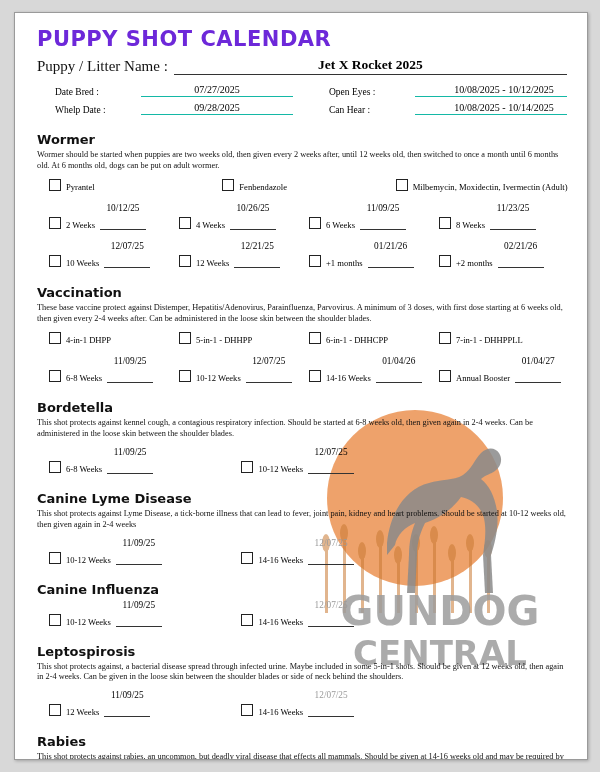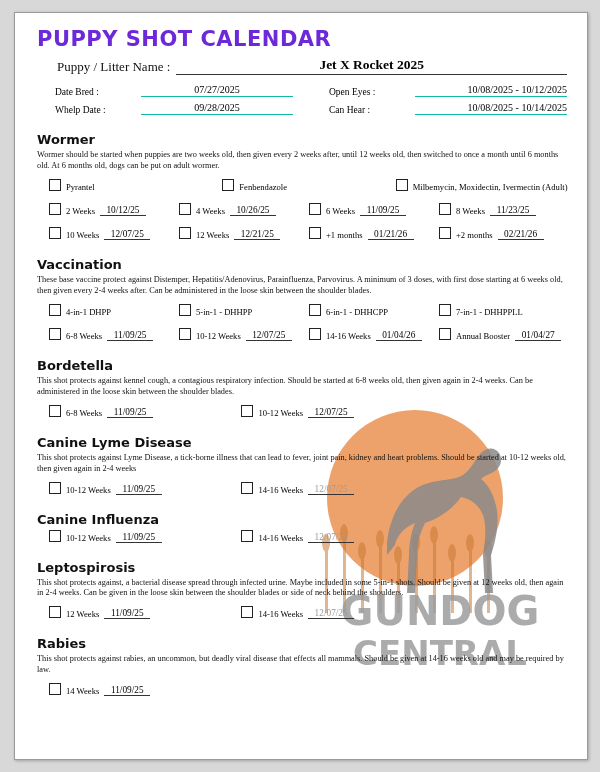--- a/index.html
+++ b/index.html
@@ -49,24 +49,23 @@
     margin: 0 0 6px 2px;
     color: #6d28d9;
   }
 
   .row-line {
     display: flex;
     align-items: flex-end;
     font-size: 9.5px;
   }
   .lbl {
-    font-size: 13px;
+    font-size: 15px;
     color: #111;
     white-space: nowrap;
-    margin-left: 20px;
   }
   .fill {
     border-bottom: 1px solid #333;
     flex: 1;
     text-align: center;
     font-weight: bold;
     font-size: 12px;
     padding-bottom: 1px;
     margin-left: 6px;
   }
@@ -97,21 +96,21 @@
     padding-left: 18px;
   }
   .datarow .v {
     flex: 1;
     border-bottom: 1px solid #14b8a6;
     font-size: 10px;
     text-align: center;
     padding-bottom: 1px;
   }
   .datarow .v.left {
-    text-align: right;
+    text-align: center;
     padding-left: 26px;
   }
 
   h2 {
     font-family: "DejaVu Sans", sans-serif;
     font-size: 13px;
     font-weight: bold;
     margin: 10px 0 3px 2px;
     color: #111;
   }
@@ -152,21 +151,21 @@
     font-size: 8.6px;
     white-space: nowrap;
     padding-bottom: 0px;
   }
   .cell .blank {
     border-bottom: 1px solid #333;
     min-width: 46px;
     margin-left: 5px;
     font-size: 9.3px;
     text-align: center;
-    padding-bottom: 0px;
+    padding-bottom: 16px;
     flex: 0 1 auto;
   }
   .cell .blank.grey {
     color: #9a9a9a;
   }
 </style>
 </head>
 <body>
 
 <div id="page">

